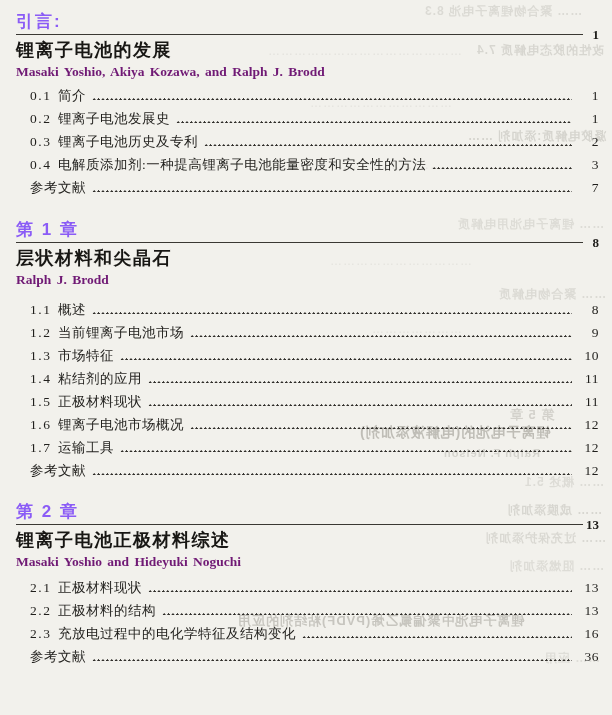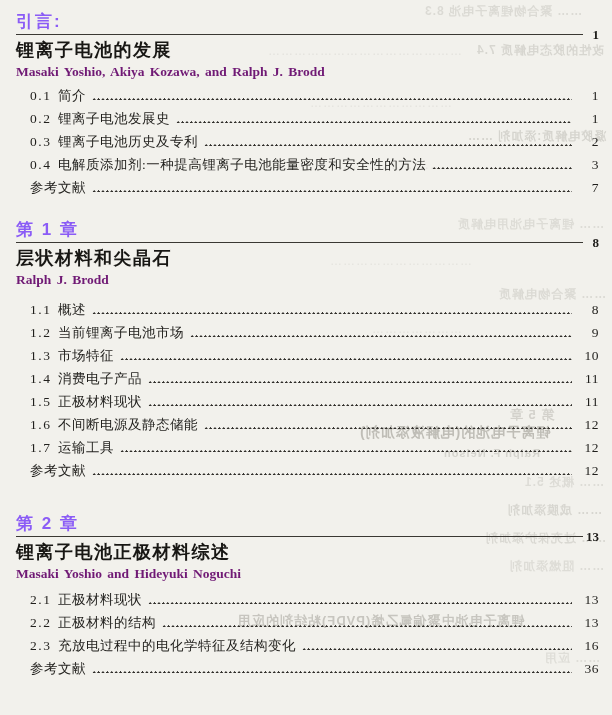--- a/index.html
+++ b/index.html
@@ -24,21 +24,21 @@
     filter: blur(0.6px);
     color: #8d8b82;
     font-family: "Liberation Sans", sans-serif;
     white-space: nowrap;
     letter-spacing: 1px;
   }
   
   .content { position: relative; z-index: 1; }
   section.section { display: block; }
   section.section:nth-of-type(2) { margin-top: 21px; }
-  section.section:nth-of-type(3) { margin-top: 32px; }
+  section.section:nth-of-type(3) { margin-top: 20px; }
 
   .sec-label {
     font-family: "Liberation Sans", sans-serif;
     font-weight: bold;
     font-size: 17px; line-height: 19px;
     letter-spacing: 2px;
     color: #8b5cf6;
     margin-bottom: 2px;
   }
   .rule-row { position: relative; height: 3px; }
@@ -189,35 +189,35 @@
 
   <div class="toc-entry">
     <span class="num">1.3</span>
     <span class="etitle">市场特征</span>
     <span class="leader"></span>
     <span class="epage">10</span>
   </div>
 
   <div class="toc-entry">
     <span class="num">1.4</span>
-    <span class="etitle">消费电子产品</span>
+    <span class="etitle">粘结剂的应用</span>
     <span class="leader"></span>
     <span class="epage">11</span>
   </div>
 
   <div class="toc-entry">
     <span class="num">1.5</span>
     <span class="etitle">正极材料现状</span>
     <span class="leader"></span>
     <span class="epage">11</span>
   </div>
 
   <div class="toc-entry">
     <span class="num">1.6</span>
-    <span class="etitle">不间断电源及静态储能</span>
+    <span class="etitle">锂离子电池市场概况</span>
     <span class="leader"></span>
     <span class="epage">12</span>
   </div>
 
   <div class="toc-entry">
     <span class="num">1.7</span>
     <span class="etitle">运输工具</span>
     <span class="leader"></span>
     <span class="epage">12</span>
   </div>

